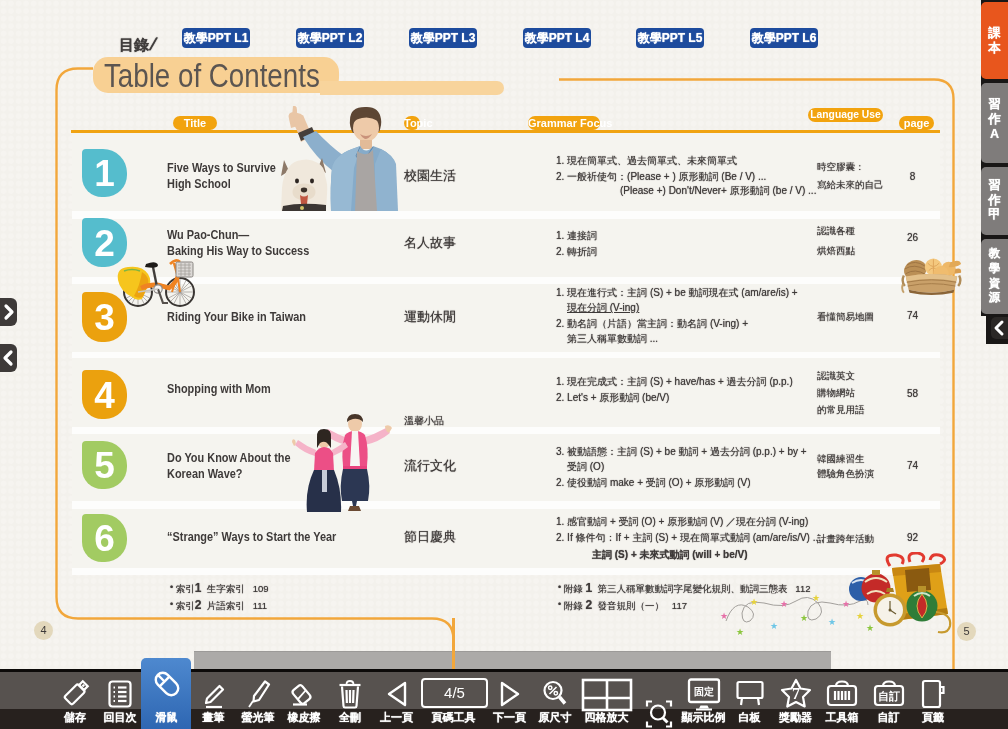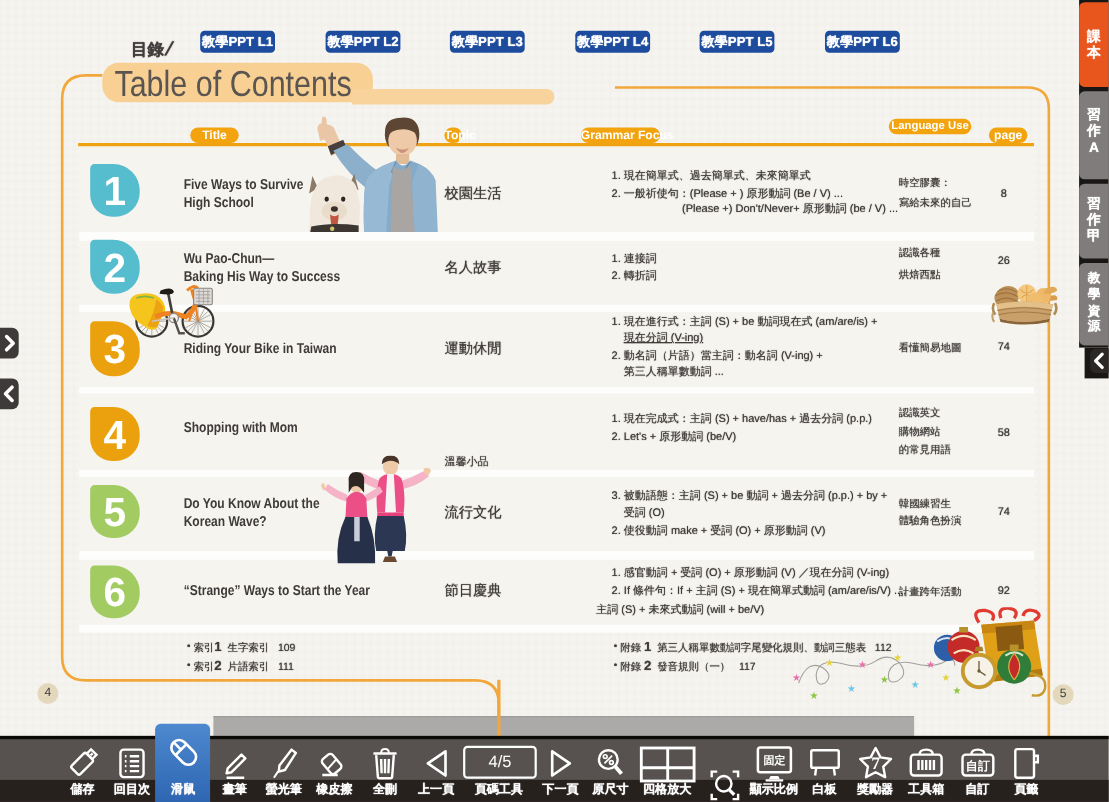--- a/index.html
+++ b/index.html
@@ -107,21 +107,21 @@
 <div class="t" style="left:404px;top:458px;font-size:13px;">流行文化</div>
 <div class="t" style="left:556px;top:444px;">3. 被動語態：主詞 (S) + be 動詞 + 過去分詞 (p.p.) + by +</div>
 <div class="t" style="left:567px;top:459px;">受詞 (O)</div>
 <div class="t" style="left:556px;top:475px;">2. 使役動詞 make + 受詞 (O) + 原形動詞 (V)</div>
 <div class="t" style="left:817px;top:450.5px;font-size:9.5px;line-height:15.5px;">韓國練習生<br>體驗角色扮演</div>
 <div class="t" style="left:900px;top:458px;width:25px;text-align:center;">74</div>
 
 <div class="ttl" style="left:167px;top:529px;">“Strange” Ways to Start the Year</div>
 <div class="t" style="left:404px;top:529px;font-size:13px;">節日慶典</div>
 <div class="t" style="left:556px;top:514px;">1. 感官動詞 + 受詞 (O) + 原形動詞 (V) ／現在分詞 (V-ing)<br>2. If 條件句：If + 主詞 (S) + 現在簡單式動詞 (am/are/is/V) ...,</div>
-<div class="t" style="left:542px;top:547px;">主詞 (S) + 未來式動詞 (will + be/V)</div>
+<div class="t" style="left:592px;top:547px;font-weight:bold;">主詞 (S) + 未來式動詞 (will + be/V)</div>
 <div class="t" style="left:817px;top:531px;font-size:9.5px;">計畫跨年活動</div>
 <div class="t" style="left:900px;top:530px;width:25px;text-align:center;">92</div>
 
 <div class="t" style="left:170px;top:580px;font-size:9.5px;"><span style="font-size:9px;vertical-align:2px;">•</span> 索引<b style="font-size:12px;">1</b> &nbsp;生字索引 &nbsp; 109</div>
 <div class="t" style="left:170px;top:597px;font-size:9.5px;"><span style="font-size:9px;vertical-align:2px;">•</span> 索引<b style="font-size:12px;">2</b> &nbsp;片語索引 &nbsp; 111</div>
 <div class="t" style="left:558px;top:580px;font-size:9.5px;"><span style="font-size:9px;vertical-align:2px;">•</span> 附錄 <b style="font-size:12px;">1</b> &nbsp;第三人稱單數動詞字尾變化規則、動詞三態表 &nbsp; 112</div>
 <div class="t" style="left:558px;top:597px;font-size:9.5px;"><span style="font-size:9px;vertical-align:2px;">•</span> 附錄 <b style="font-size:12px;">2</b> &nbsp;發音規則（一） &nbsp; 117</div>
 
 <div class="pagec" style="left:34px;top:621px;">4</div>
 <div class="pagec" style="left:957px;top:622px;">5</div>

